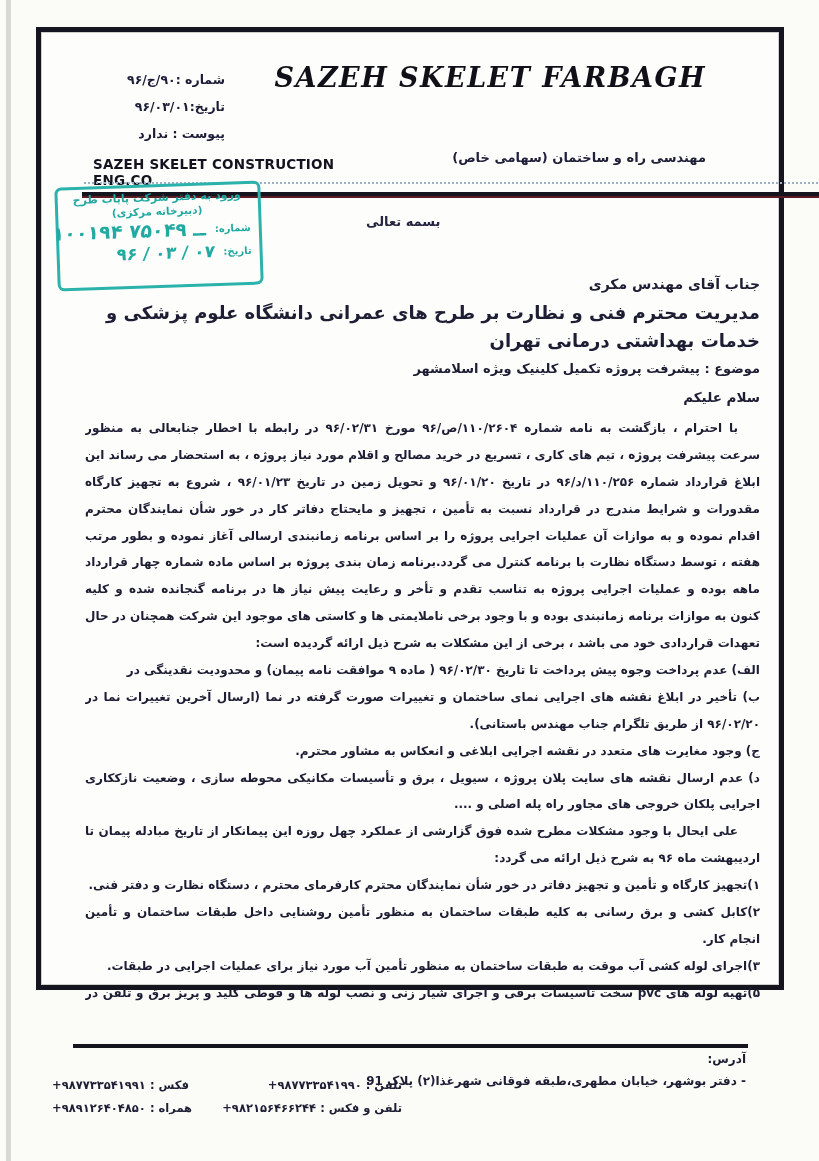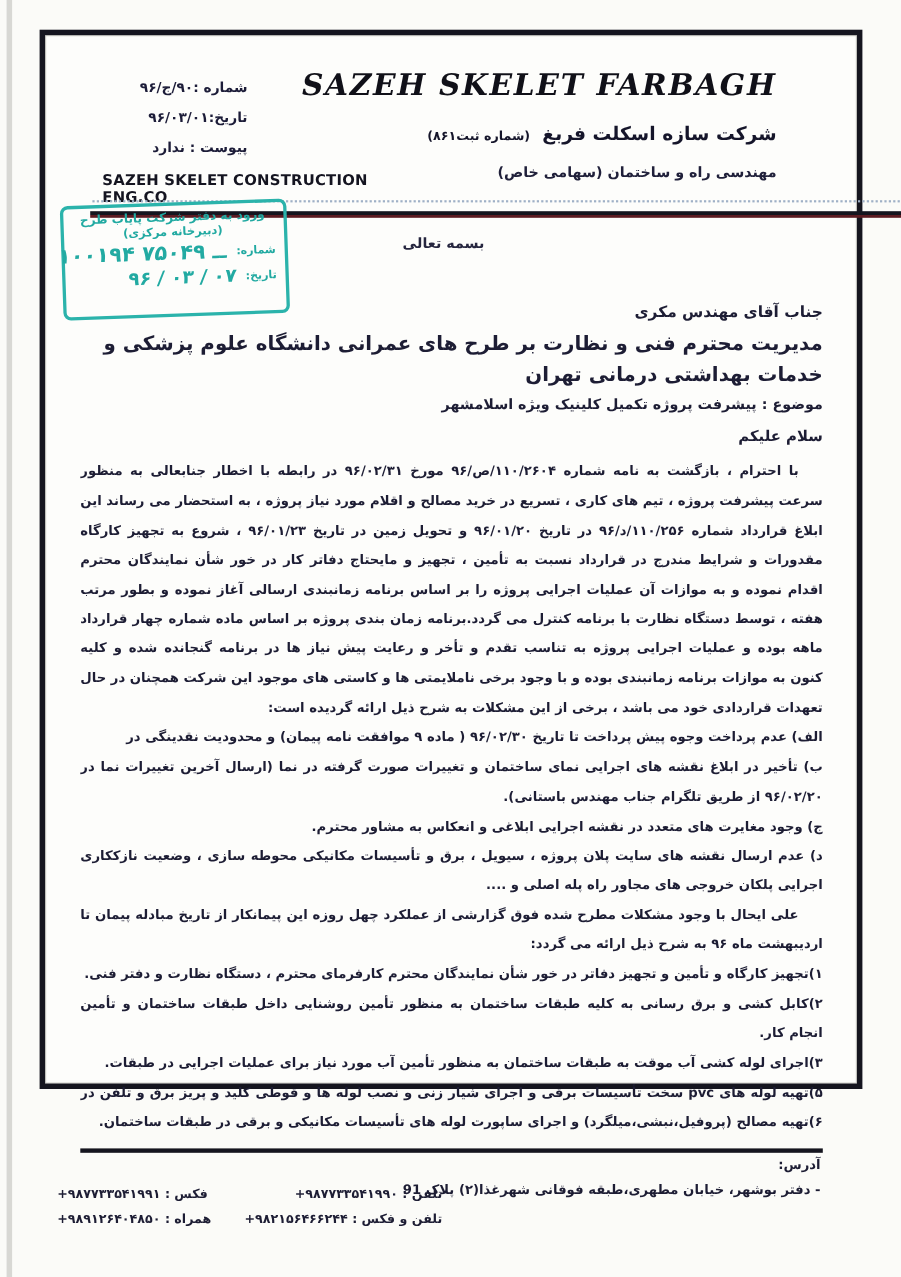--- a/index.html
+++ b/index.html
@@ -43,21 +43,21 @@
   }
   .stamp .s1{text-align:center;font-size:11px;font-weight:bold;letter-spacing:.5px;}
   .stamp .s2{text-align:center;font-size:10.5px;font-weight:bold;margin-top:1px;}
   .stamp-row{display:flex;align-items:center;gap:8px;margin-top:2px;}
   .stamp-label{font-size:10px;font-weight:bold;flex:0 0 auto;}
   .hand{direction:ltr;unicode-bidi:embed;font-size:19px;font-weight:bold;
     transform:skewX(-7deg);letter-spacing:2px;white-space:nowrap;}
   .hand.d{font-size:17px;letter-spacing:4px;}
   
   .basmala{position:absolute;left:366px;top:214px;font-size:13px;font-weight:bold;color:#26263f;}
-  .letter{position:absolute;left:73px;top:270px;width:675px;direction:rtl;text-align:right;
+  .letter{position:absolute;left:85px;top:270px;width:675px;direction:rtl;text-align:right;
     color:#1d1d34;font-weight:bold;}
   .addr1{font-size:14px;line-height:29px;}
   .addr2{font-size:18px;line-height:28px;text-align:right;}
   .subj{font-size:13px;line-height:28px;}
   .salam{font-size:13.5px;line-height:28px;margin-bottom:4px;}
   .line{font-size:12px;line-height:26.9px;height:26.9px;overflow:hidden;text-align:right;}
   .line.j{text-align:justify;text-align-last:justify;}
   .line.ind{padding-right:22px;}
   
   .foot-bar{position:absolute;left:73px;top:1044px;width:675px;height:4px;background:#15151f;}
@@ -79,24 +79,20 @@
   <div class="frame">
 
     <div class="hdr-docnums">
       <div>شماره :۹۰/ج/۹۶</div>
       <div>تاریخ:۹۶/۰۳/۰۱</div>
       <div>پیوست : ندارد</div>
     </div>
     <div class="hdr-en-small">SAZEH SKELET CONSTRUCTION ENG.CO</div>
 
     <div class="hdr-title">SAZEH SKELET FARBAGH</div>
-    <div class="hdr-fa">
-      <span class="nm">شرکت سازه اسکلت فربغ</span>
-      <span class="reg">(شماره ثبت۸۶۱)</span>
-    </div>
     <div class="hdr-sub">مهندسی راه و ساختمان (سهامی خاص)</div>
 
     <div class="hdr-dotted"></div>
     <div class="hdr-bar"></div>
   </div>
 
   <div class="stamp">
     <div class="s1">ورود به دفتر شرکت پایاب طرح</div>
     <div class="s2">(دبیرخانه مرکزی)</div>
     <div class="stamp-row">
@@ -132,21 +128,20 @@
     <div class="line">ج) وجود مغایرت های متعدد در نقشه اجرایی ابلاغی و انعکاس به مشاور محترم.</div>
     <div class="line j">د) عدم ارسال نقشه های سایت پلان پروژه ، سیویل ، برق و تأسیسات مکانیکی محوطه سازی ، وضعیت نازککاری بارانداز ، جزئیات</div>
     <div class="line">اجرایی پلکان خروجی های مجاور راه پله اصلی و ....</div>
     <div class="line j ind">علی ایحال با وجود مشکلات مطرح شده فوق گزارشی از عملکرد چهل روزه این پیمانکار از تاریخ مبادله پیمان تا پایان</div>
     <div class="line">اردیبهشت ماه ۹۶ به شرح ذیل ارائه می گردد:</div>
     <div class="line">۱)تجهیز کارگاه و تأمین و تجهیز دفاتر در خور شأن نمایندگان محترم کارفرمای محترم ، دستگاه نظارت و دفتر فنی.</div>
     <div class="line j">۲)کابل کشی و برق رسانی به کلیه طبقات ساختمان به منظور تأمین روشنایی داخل طبقات ساختمان و تأمین شرایط محیطی</div>
     <div class="line">انجام کار.</div>
     <div class="line">۳)اجرای لوله کشی آب موقت به طبقات ساختمان به منظور تأمین آب مورد نیاز برای عملیات اجرایی در طبقات.</div>
     <div class="line j">۵)تهیه لوله های pvc سخت تأسیسات برقی و اجرای شیار زنی و نصب لوله ها و قوطی کلید و پریز برق و تلفن در دیوار ها</div>
-    <div class="line">۶)تهیه مصالح (پروفیل،نبشی،میلگرد) و اجرای ساپورت لوله های تأسیسات مکانیکی و برقی در طبقات ساختمان.</div>
   </div>
 
   <div class="foot-bar"></div>
   <div class="foot-addr-label">آدرس:</div>
   <div class="foot-addr1">- دفتر بوشهر، خیابان مطهری،طبقه فوقانی شهرغذا(۲) پلاک 91</div>
 
   <div class="foot-tels">
     <div class="tel-row">
       <span class="tel-item">
         <span>تلفن :</span>

